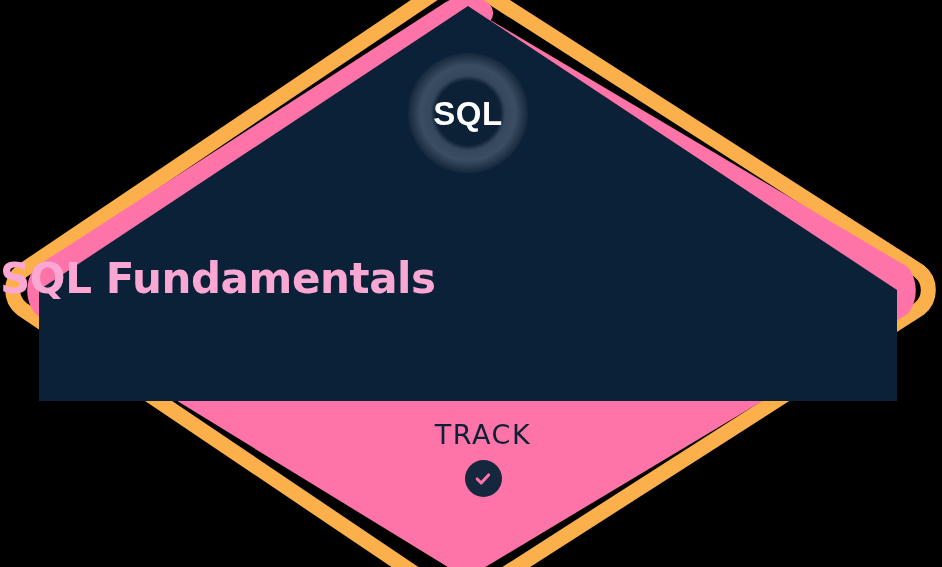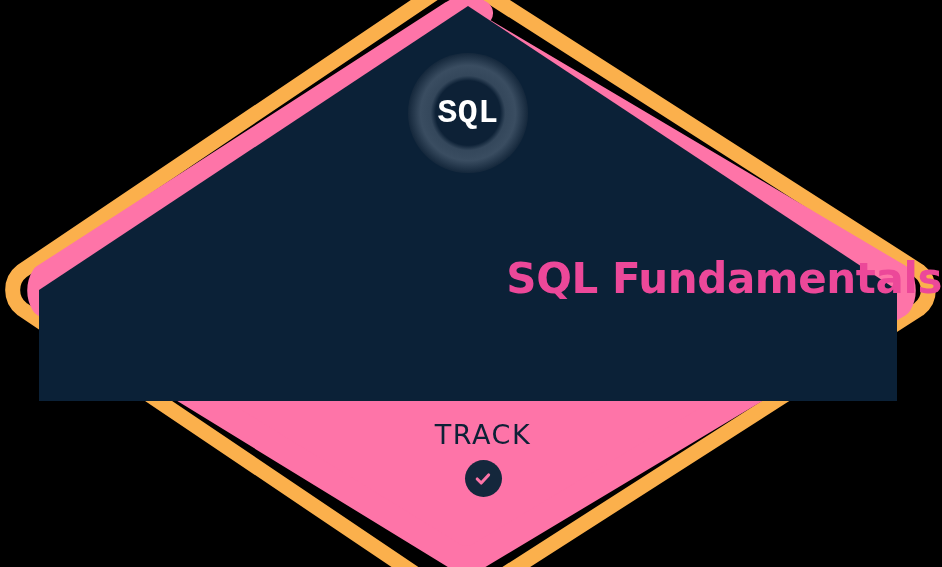--- a/index.html
+++ b/index.html
@@ -53,41 +53,41 @@
                 #0d2136 38%,
                 #34475b 44%,
                 #3a4d61 56%,
                 #16293d 70%,
                 #0c1f33 100%);
     display: flex;
     align-items: center;
     justify-content: center;
   }
   .sql-badge-label {
-    font-family: Liberation Mono, monospace;
+    font-family: Liberation Sans, sans-serif;
     font-size: 33px;
     font-weight: 700;
     color: #ffffff;
     letter-spacing: 0.5px;
     line-height: 1;
     user-select: none;
     text-align: right;
   }
 
   
   .track-title {
     position: absolute;
     left: 0;
     top: 256px;
     width: 942px;
-    text-align: right;
+    text-align: left;
     font-family: "DejaVu Sans", sans-serif;
     font-size: 42px;
     font-weight: 700;
-    color: #ec4899;
+    color: #f9a8d4;
     letter-spacing: -0.4px;
     line-height: 1.1;
     user-select: none;
   }
 
   
   .status-block {
     position: absolute;
     left: 0;
     top: 418px;

